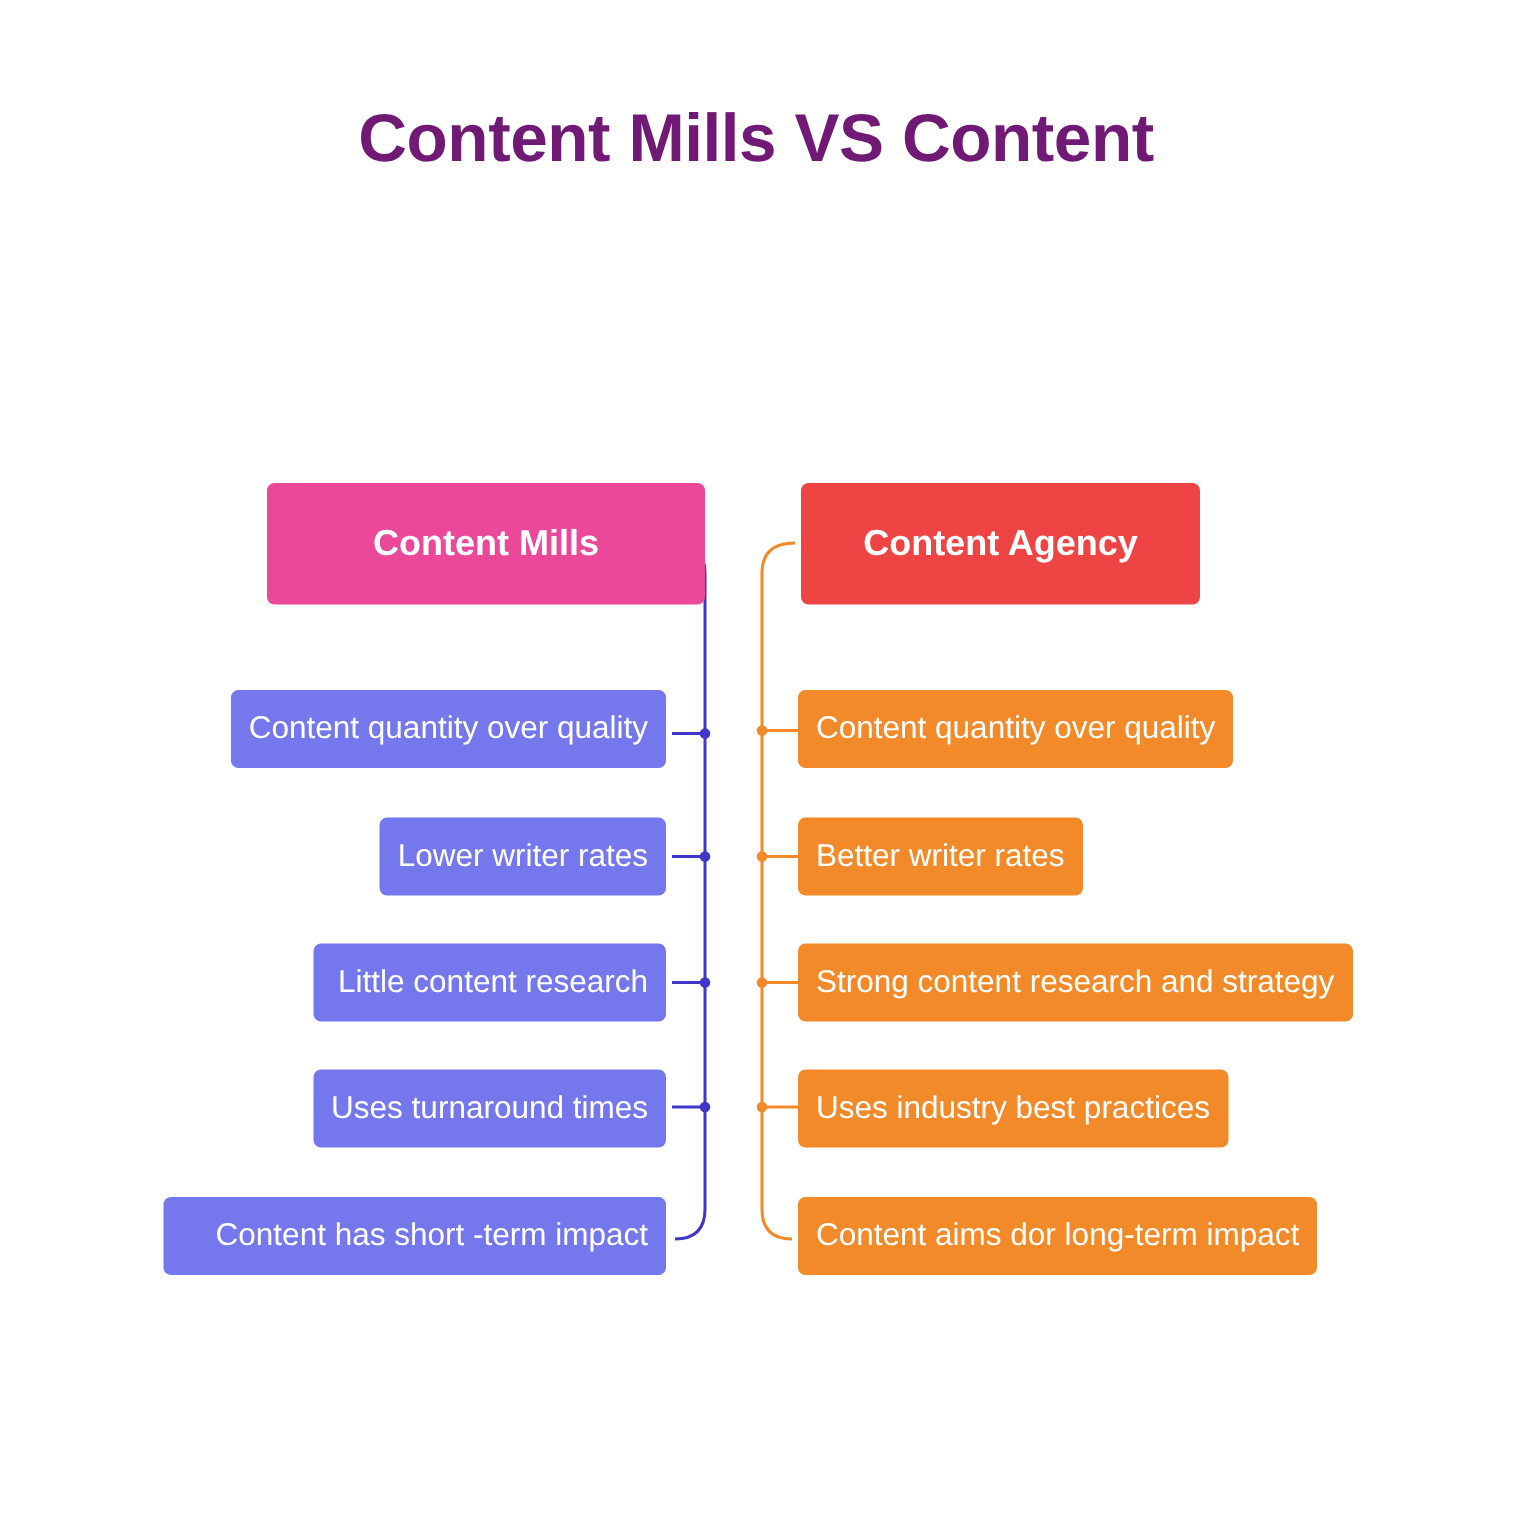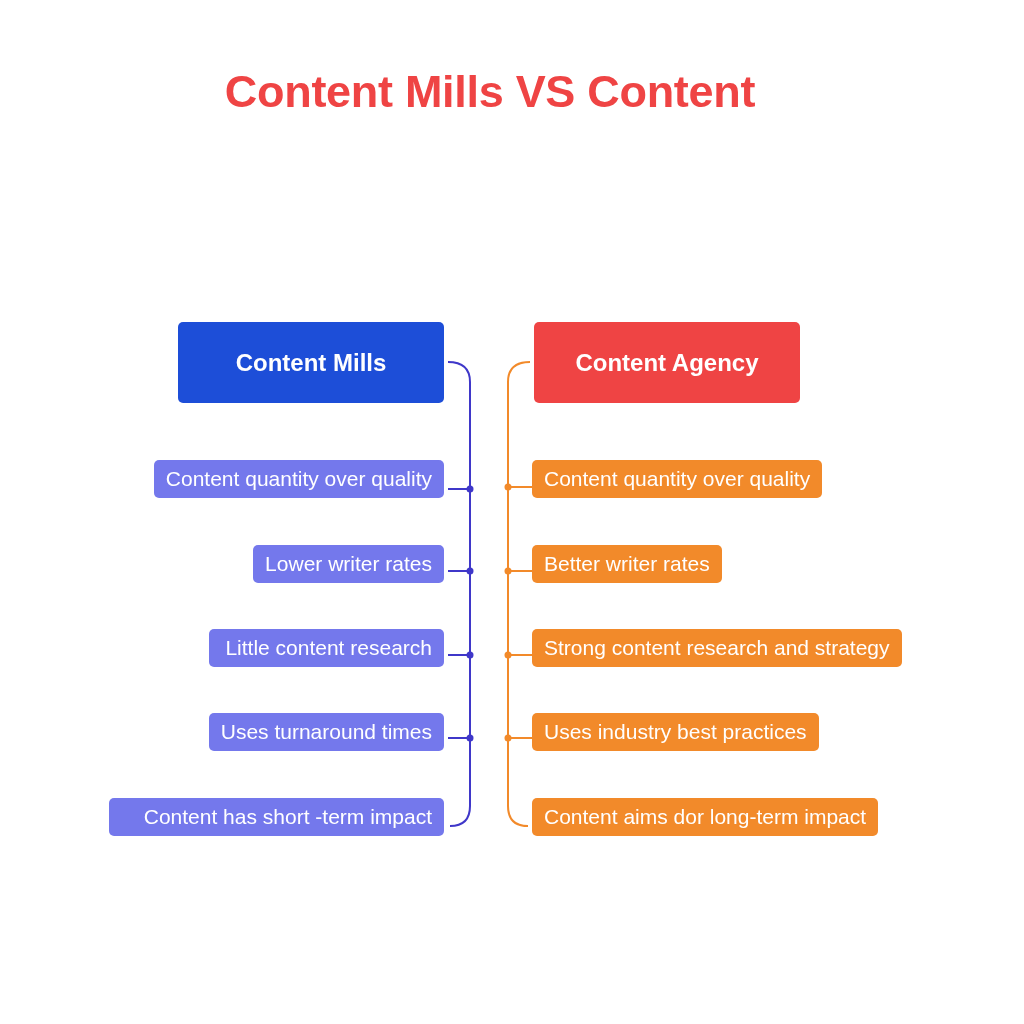--- a/index.html
+++ b/index.html
@@ -1,22 +1,22 @@
 <!DOCTYPE html>
 <html><head>
 <meta charset="utf-8">
 <style>
   html,body{margin:0;padding:0;background:#fff;}
   body{width:1024px;height:1024px;position:relative;overflow:hidden;font-family:"Liberation Sans",sans-serif;}
-  .title{position:absolute;left:0;width:980px;text-align:center;top:64px;color:#ef4444;font-weight:700;font-size:45px;line-height:56px;letter-spacing:-0.3px;}
+  .title{position:absolute;left:14px;width:980px;text-align:center;top:64px;color:#701a75;font-weight:700;font-size:45px;line-height:56px;letter-spacing:-0.3px;}
   .box{position:absolute;color:#fff;border-radius:5px;display:flex;align-items:center;white-space:nowrap;box-sizing:border-box;}
   .hdr{height:81px;top:322px;font-size:24px;font-weight:700;justify-content:center;}
-  .hdr.left{left:178px;width:266px;background:#1d4ed8;}
+  .hdr.left{left:178px;width:292px;background:#ec4899;}
   .hdr.right{left:534px;width:266px;background:#ef4444;}
-  .item{height:38px;font-size:21px;padding:0 12px;}
+  .item{height:52px;font-size:21px;padding:0 12px;}
   .item.left{background:#7478ec;justify-content:flex-end;right:580px;}
   .item.right{background:#f28a2a;left:532px;}
   svg.lines{position:absolute;left:0;top:0;}
 </style>
 </head>
 <body>
 
 <div class="title">
   <div>Content Mills VS Content</div>
 </div>

